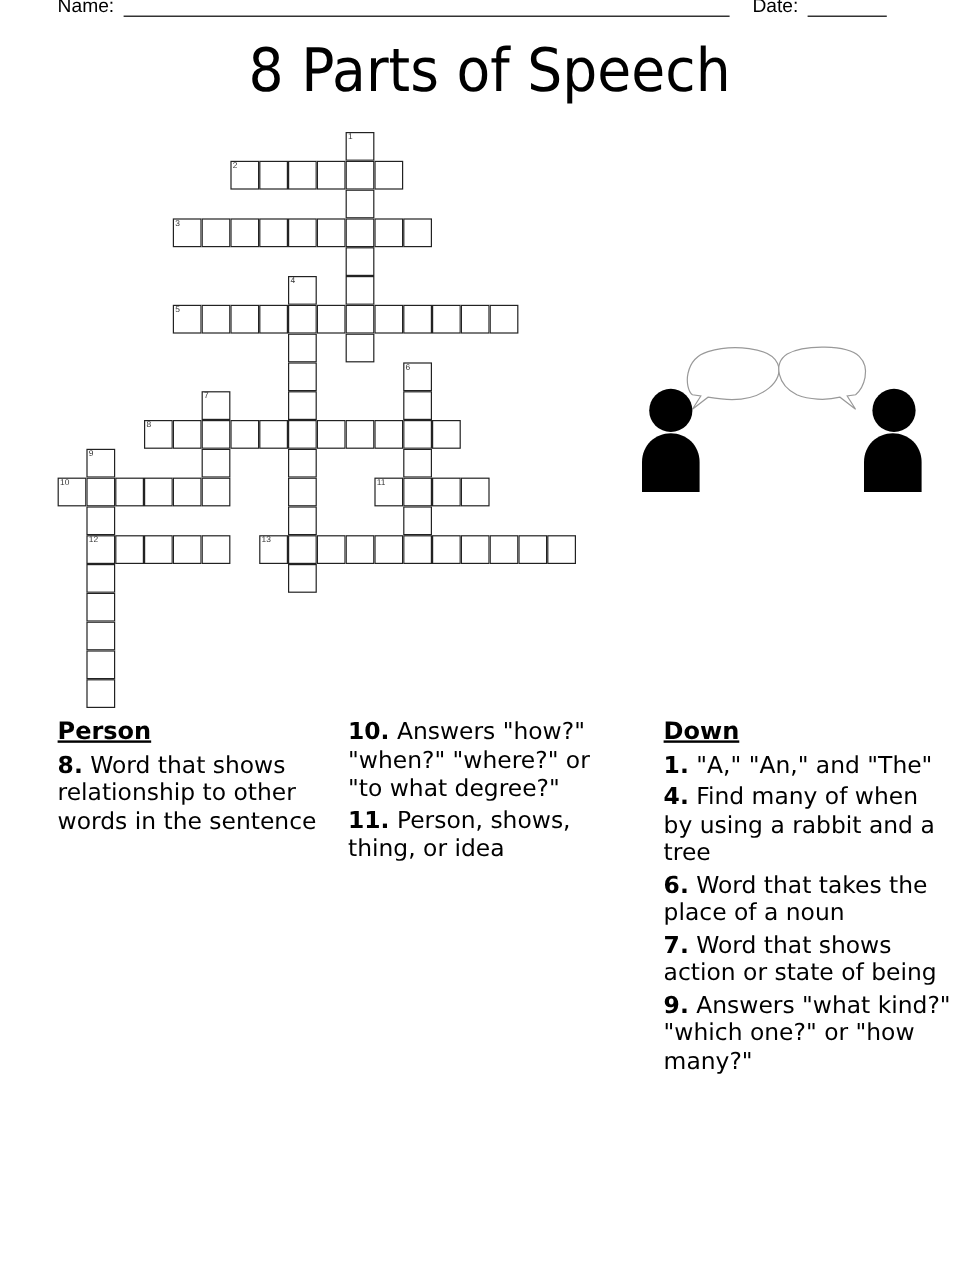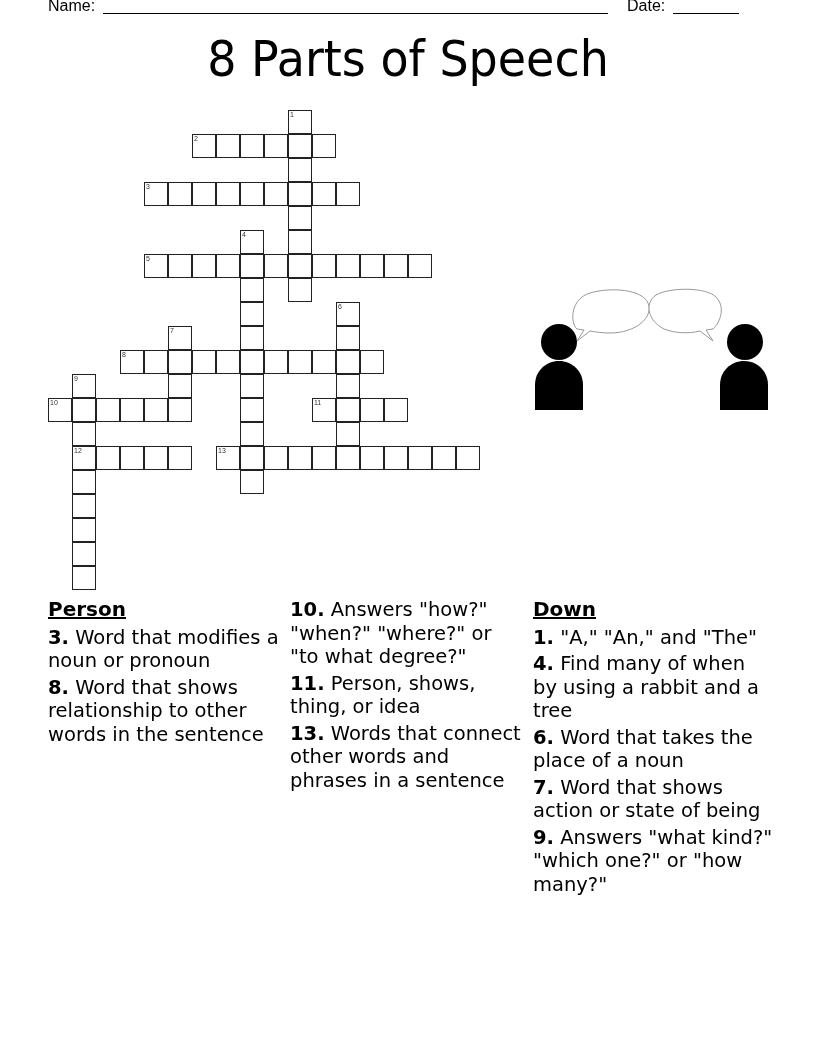--- a/index.html
+++ b/index.html
@@ -12,21 +12,21 @@
     .title { position: absolute; top: 30px; left: 0; width: 816px; text-align: center; font-family: "DejaVu Sans", sans-serif; font-size: 50px; font-weight: normal; letter-spacing: 0px; transform: scaleX(0.92); }
     .grid { position: absolute; left: 48px; top: 110px; width: 440px; height: 480px; }
     .cell { position: absolute; width: 24px; height: 24px; box-sizing: border-box; border: 1px solid #222; background: #fff; }
     .cell .num { position: absolute; left: 1px; top: 0px; font-family: "Liberation Sans", sans-serif; font-size: 7px; line-height: 8px; color: #333; }
     .clues { position: absolute; top: 598px; font-family: "DejaVu Sans", sans-serif; font-size: 19.5px; line-height: 23.5px; }
     .clues .col-title { font-weight: bold; text-decoration: underline; margin-bottom: 4px; font-size: 20px; }
     .clue { margin-bottom: 3px; }
     .clue b { font-weight: bold; }
     .col-across { left: 48px; width: 236px; }
     .col-mid { left: 290px; width: 232px; top: 598px; }
-    .col-down { left: 533px; width: 240px; }
+    .col-down { left: 553px; width: 240px; }
     .illustration { position: absolute; left: 530px; top: 285px; width: 245px; height: 130px; }
   </style>
 </head>
 <body>
 
 <div class="header-row">
   <span class="name-label">Name:</span>
   <div class="name-line"></div>
   <span class="date-label">Date:</span>
   <div class="date-line"></div>
@@ -163,28 +163,26 @@
     <circle cx="29" cy="57" r="18" fill="#000"></circle>
     <path d="M5,125 L5,100 C5,86 16,76 29,76 C42,76 53,86 53,100 L53,125 Z" fill="#000"></path>
 
     <circle cx="215" cy="57" r="18" fill="#000"></circle>
     <path d="M190,125 L190,100 C190,86 201,76 214,76 C227,76 238,86 238,100 L238,125 Z" fill="#000"></path>
   </svg>
 </div>
 
 <div class="clues col-across">
   <div class="col-title">Person</div>
-  <div class="clue"><b>3.</b><span> Word that modifies a noun or pronoun</span></div>
   <div class="clue"><b>8.</b><span> Word that shows relationship to other words in the sentence</span></div>
 </div>
 
 <div class="clues col-mid">
   <div class="clue"><b>10.</b><span> Answers "how?" "when?" "where?" or "to what degree?"</span></div>
   <div class="clue"><b>11.</b><span> Person, shows, thing, or idea</span></div>
-  <div class="clue"><b>13.</b><span> Words that connect other words and phrases in a sentence</span></div>
 </div>
 
 <div class="clues col-down">
   <div class="col-title">Down</div>
   <div class="clue"><b>1.</b><span> "A," "An," and "The"</span></div>
   <div class="clue"><b>4.</b><span> Find many of when by using a rabbit and a tree</span></div>
   <div class="clue"><b>6.</b><span> Word that takes the place of a noun</span></div>
   <div class="clue"><b>7.</b><span> Word that shows action or state of being</span></div>
   <div class="clue"><b>9.</b><span> Answers "what kind?" "which one?" or "how many?"</span></div>
 </div>

